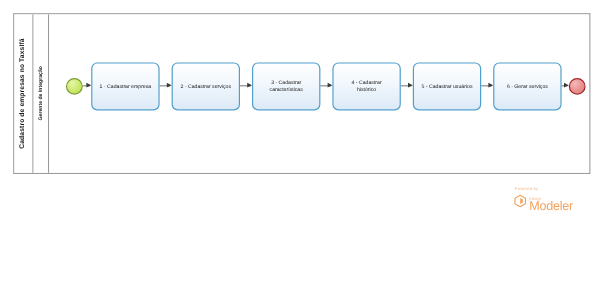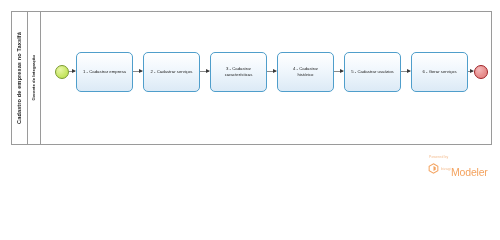--- a/index.html
+++ b/index.html
@@ -194,21 +194,21 @@
     margin-left: 1px;
     line-height: 1;
   }
   .wm-row {
     display: flex;
     align-items: flex-end;
     gap: 2px;
     margin-top: 1px;
   }
   .wm-logo { flex: 0 0 auto; }
-  .wm-text { display: flex; flex-direction: row; line-height: 1; }
+  .wm-text { display: flex; flex-direction: column; line-height: 1; }
   .wm-bizagi {
     font-size: 3.4px;
     color: #f3bb8e;
     letter-spacing: 0.2px;
     margin-bottom: 0.5px;
   }
   .wm-modeler {
     font-size: 10.5px;
     color: #f4a35f;
     letter-spacing: -0.2px;

